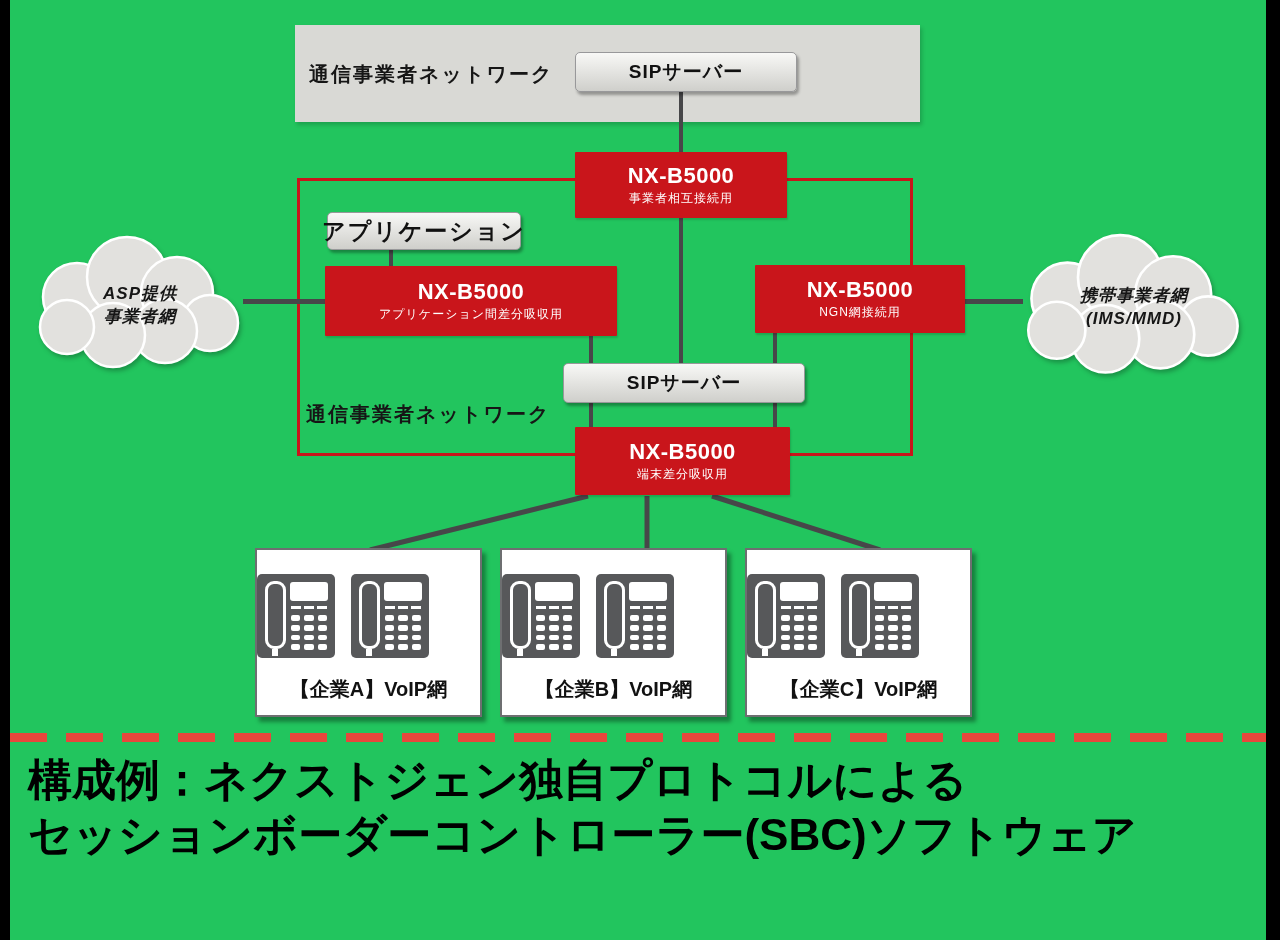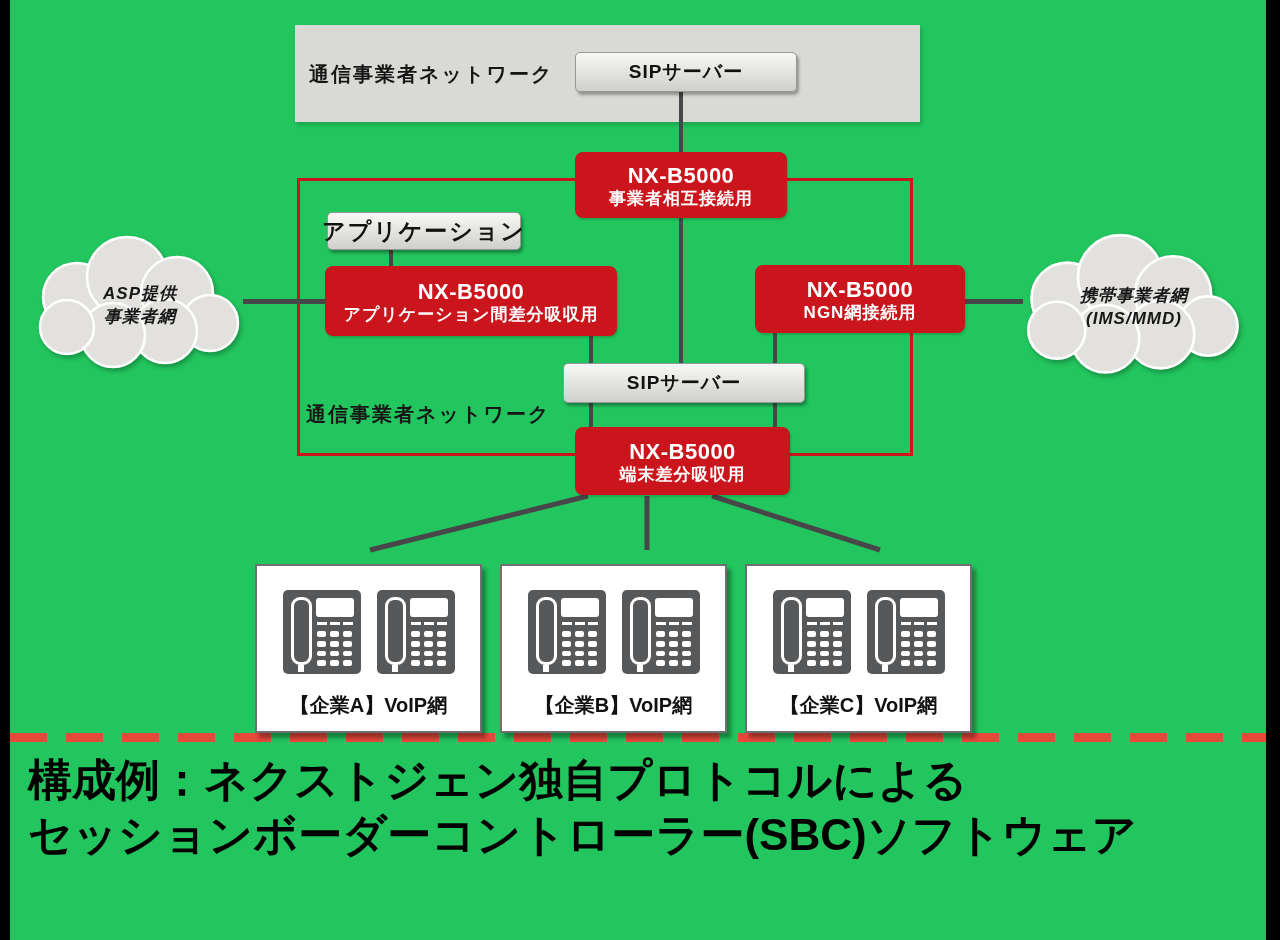--- a/index.html
+++ b/index.html
@@ -57,47 +57,47 @@
   .v-leftsbc-sip{left:589px;top:336px;width:4px;height:29px;}
   .v-ngn-sip{left:773px;top:333px;width:4px;height:32px;}
   .v-sip-term-l{left:589px;top:400px;width:4px;height:29px;}
   .v-sip-term-r{left:773px;top:400px;width:4px;height:29px;}
   .h-cloud-left{left:243px;top:299px;width:84px;height:5px;}
   .h-cloud-right{left:963px;top:299px;width:60px;height:5px;}
   .connector-svg{position:absolute;left:0;top:0;width:1280px;height:940px;z-index:3;pointer-events:none;}
 
   
   .sbc{
-    position:absolute;background:var(--sbc-red);border-radius:8px;color:#fff;
+    position:absolute;background:var(--sbc-red);border-radius:1px;color:#fff;
     display:flex;flex-direction:column;align-items:center;justify-content:center;
     gap:1px;z-index:6;box-shadow:1px 2px 2px rgba(0,0,0,.15);text-align:center;
   }
   .sbc .t{font-size:22px;font-weight:bold;line-height:25px;letter-spacing:.5px;}
-  .sbc .s{font-size:17px;font-weight:bold;line-height:19px;letter-spacing:1px;white-space:nowrap;}
+  .sbc .s{font-size:12px;font-weight:normal;line-height:19px;letter-spacing:1px;white-space:nowrap;}
   .sbc-top{left:575px;top:152px;width:212px;height:66px;}
   .sbc-app{left:325px;top:266px;width:292px;height:70px;}
   .sbc-ngn{left:755px;top:265px;width:210px;height:68px;}
   .sbc-term{left:575px;top:427px;width:215px;height:68px;}
 
   
   .cloud{position:absolute;z-index:4;}
   .cloud svg{display:block;filter:drop-shadow(2px 3px 2px rgba(0,0,0,.25));}
   .cloud-text{
     position:absolute;inset:0;display:flex;flex-direction:column;align-items:center;
     justify-content:center;font-size:17px;font-weight:bold;line-height:23px;
     color:#161616;text-align:center;letter-spacing:1px;font-style:italic;
   }
   .cloud-left{left:25px;top:235px;width:230px;height:140px;}
   .cloud-right{left:1003px;top:233px;width:262px;height:148px;}
 
   
   .company{
-    position:absolute;top:564px;width:223px;height:165px;background:#fff;
+    position:absolute;top:548px;width:223px;height:165px;background:#fff;
     border:2px solid #6e6f71;box-shadow:4px 5px 4px rgba(0,0,0,.35);
-    display:flex;flex-direction:column;align-items:center;z-index:6;
+    display:flex;flex-direction:column;align-items:flex-start;z-index:6;
   }
   .company.a{left:255px;} .company.b{left:500px;} .company.c{left:745px;}
   .phones{display:flex;gap:16px;margin-top:24px;}
   .phone{width:78px;height:84px;background:#57585a;border-radius:5px;position:relative;}
   .handset{position:absolute;left:8px;top:7px;width:15px;height:62px;border:3px solid #fff;border-radius:9px;}
   .handset::after{content:"";position:absolute;left:4px;bottom:-10px;width:6px;height:7px;background:#fff;}
   .display{position:absolute;left:33px;top:8px;right:7px;height:19px;background:#fff;border-radius:3px;}
   .fnrow{position:absolute;left:34px;top:32px;right:8px;display:flex;justify-content:space-between;}
   .fn{width:10px;height:3px;background:#fff;}
   .keypad{position:absolute;left:34px;top:41px;right:8px;bottom:8px;display:grid;

